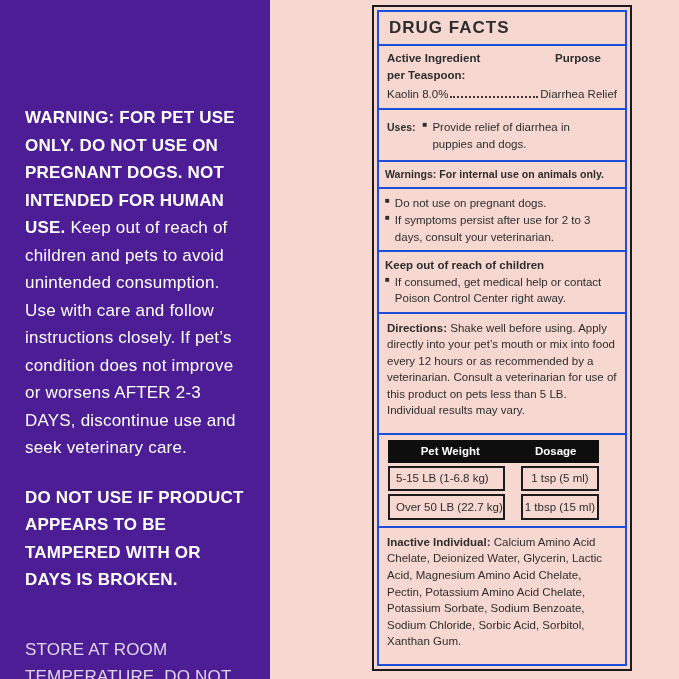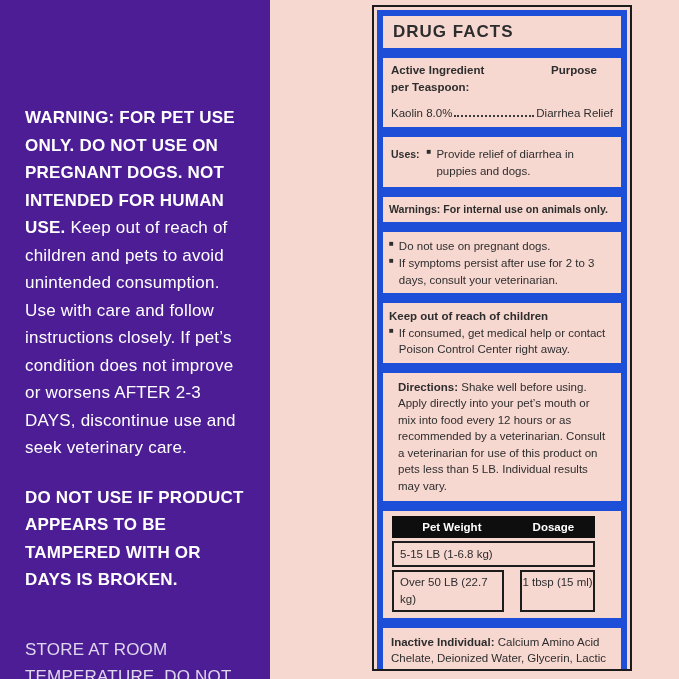--- a/index.html
+++ b/index.html
@@ -12,45 +12,45 @@
   .left-content p{margin:0;}
   .lp-bold{font-weight:bold;}
   .tamper{font-weight:bold;margin-top:22px !important;}
   .storage-note{margin-top:42px !important;color:rgba(255,255,255,0.82);}
 
   
   .df-box{position:absolute;left:372px;top:5px;width:260px;height:666px;
           border:2px solid #1c1c1c;padding:3px;box-sizing:border-box;
           display:flex;flex-direction:column;overflow:hidden;
           color:#2d2d2d;font-size:11.5px;line-height:1.44;}
-  .sec{border:6px solid #1d4ed8;margin-top:-2px;padding:4px 8px;background:transparent;}
+  .sec{border:2px solid #1d4ed8;margin-top:-2px;padding:4px 8px;background:transparent;}
   .sec:first-child{margin-top:0;}
   .b{font-weight:bold;}
 
   .sec-title{padding:4px 10px;}
   .df-title{font-size:17px;font-weight:bold;letter-spacing:1px;}
 
   .ai-row1{display:flex;justify-content:space-between;}
   .ai-purpose{padding-right:16px;}
-  .kaolin-row{display:flex;align-items:baseline;margin-top:9px;margin-bottom:2px;justify-content:center;}
+  .kaolin-row{display:flex;align-items:baseline;margin-top:2px;margin-bottom:2px;justify-content:center;}
   .leader{flex:1;border-bottom:2px dotted #3a3a3a;margin:0 2px 3px 2px;min-width:10px;}
 
   .uses-row{display:flex;padding:5px 0 4px 0;}
   .uses-label{font-weight:bold;font-size:10.5px;margin-right:7px;margin-top:1px;}
   .sq{font-size:8px;margin:2px 5px 0 0;line-height:1;}
   .uses-text{max-width:162px;}
 
   .warnhdr{font-weight:bold;font-size:10.6px;white-space:nowrap;padding:5px 6px;}
 
   .bullet-item{display:flex;align-items:flex-start;}
   .bullet-item .txt{flex:1;}
   .sec-bullets{padding:6px 6px 5px 6px;}
   .sec-keepout{padding:5px 6px;}
 
-  .sec-directions{flex:1 1 auto;padding:6px 15px;}
+  .sec-directions{flex:1 1 auto;padding:6px 8px;}
   .sec-inactive{flex:1 1 auto;padding:6px 8px;}
 
   
   .sec-table{padding:5px 26px 6px 9px;}
   .dt-header{display:flex;background:#0e0e0e;color:#ffffff;font-weight:bold;}
   .dt-header .hc{padding:3px 0;text-align:center;}
   .hc-left{flex:1.18;}
   .hc-right{flex:0.82;}
   .dt-row{display:flex;gap:16px;margin-top:3px;}
   .dt-cell{border:2px solid #1c1c1c;padding:2.5px 0;box-sizing:border-box;}
@@ -124,20 +124,21 @@
       <span class="b">Directions:</span><span> Shake well before using. Apply directly into your pet’s mouth or mix into food every 12 hours or as recommended by a veterinarian. Consult a veterinarian for use of this product on pets less than 5 LB. Individual results may vary.</span>
     </div>
 
     <div class="sec sec-table">
       <div class="dt-header">
         <span class="hc hc-left">Pet Weight</span>
         <span class="hc hc-right">Dosage</span>
       </div>
       <div class="dt-row">
         <span class="dt-cell cl">5-15 LB (1-6.8 kg)</span>
+        <span class="dt-cell cr">1 tsp (5 ml)</span>
       </div>
       <div class="dt-row">
         <span class="dt-cell cl">Over 50 LB (22.7 kg)</span>
         <span class="dt-cell cr">1 tbsp (15 ml)</span>
       </div>
     </div>
 
     <div class="sec sec-inactive">
       <span class="b">Inactive Individual:</span><span> Calcium Amino Acid Chelate, Deionized Water, Glycerin, Lactic Acid, Magnesium Amino Acid Chelate, Pectin, Potassium Amino Acid Chelate, Potassium Sorbate, Sodium Benzoate, Sodium Chloride, Sorbic Acid, Sorbitol, Xanthan Gum.</span>
     </div>

